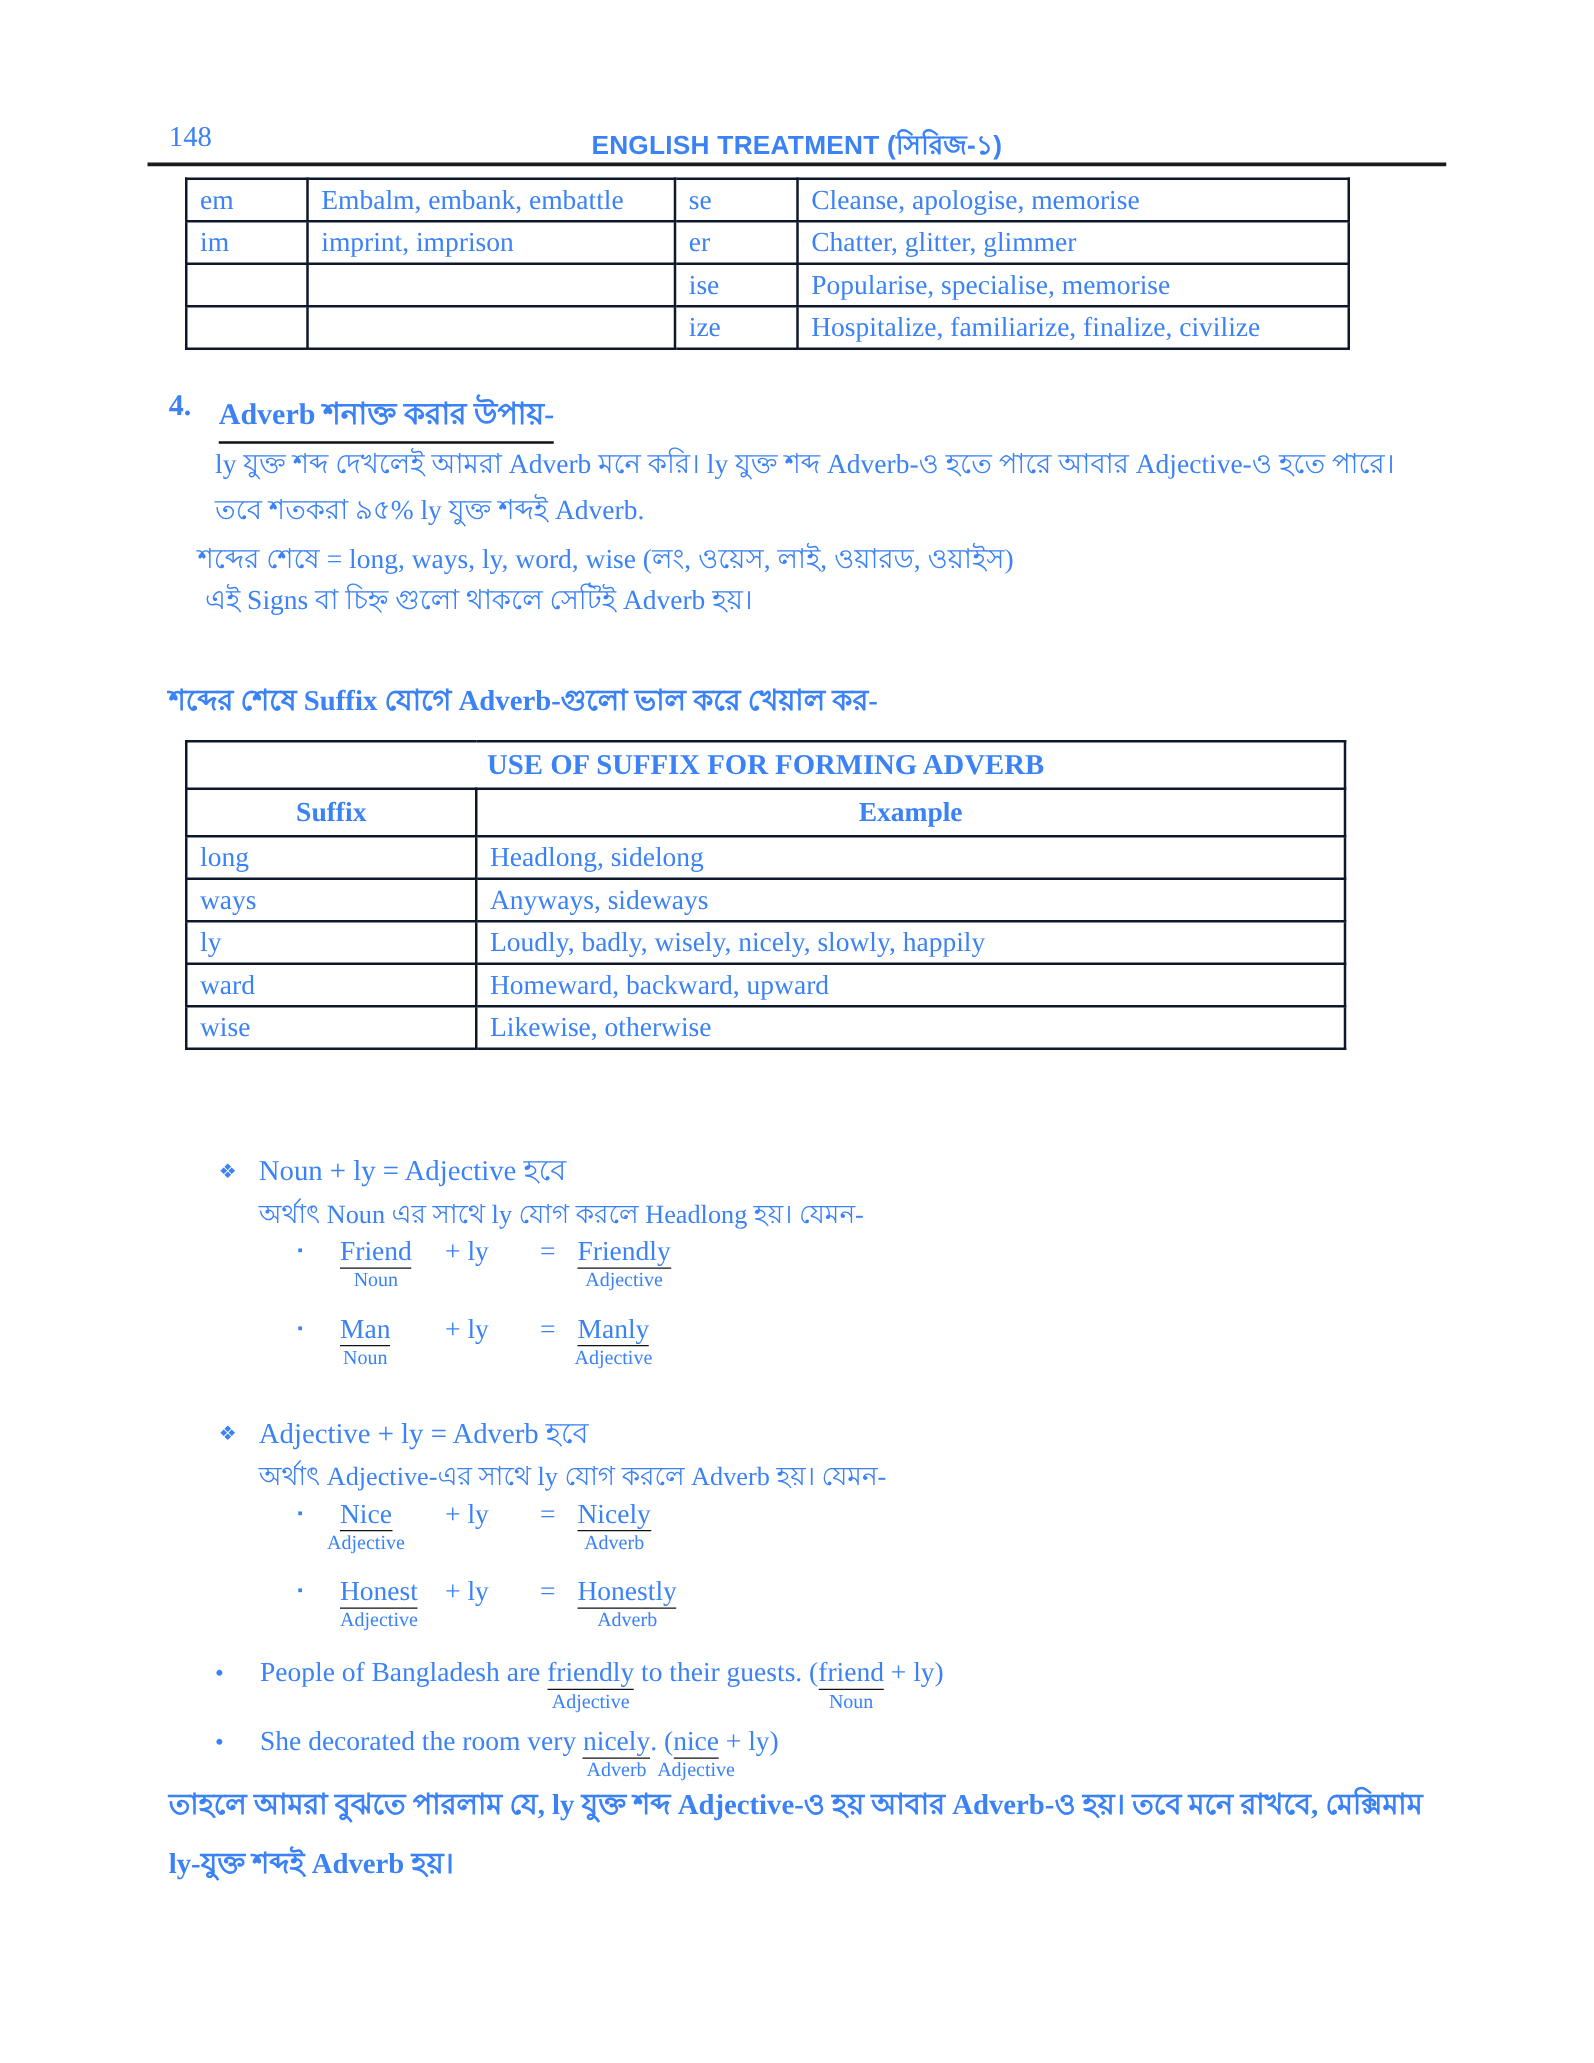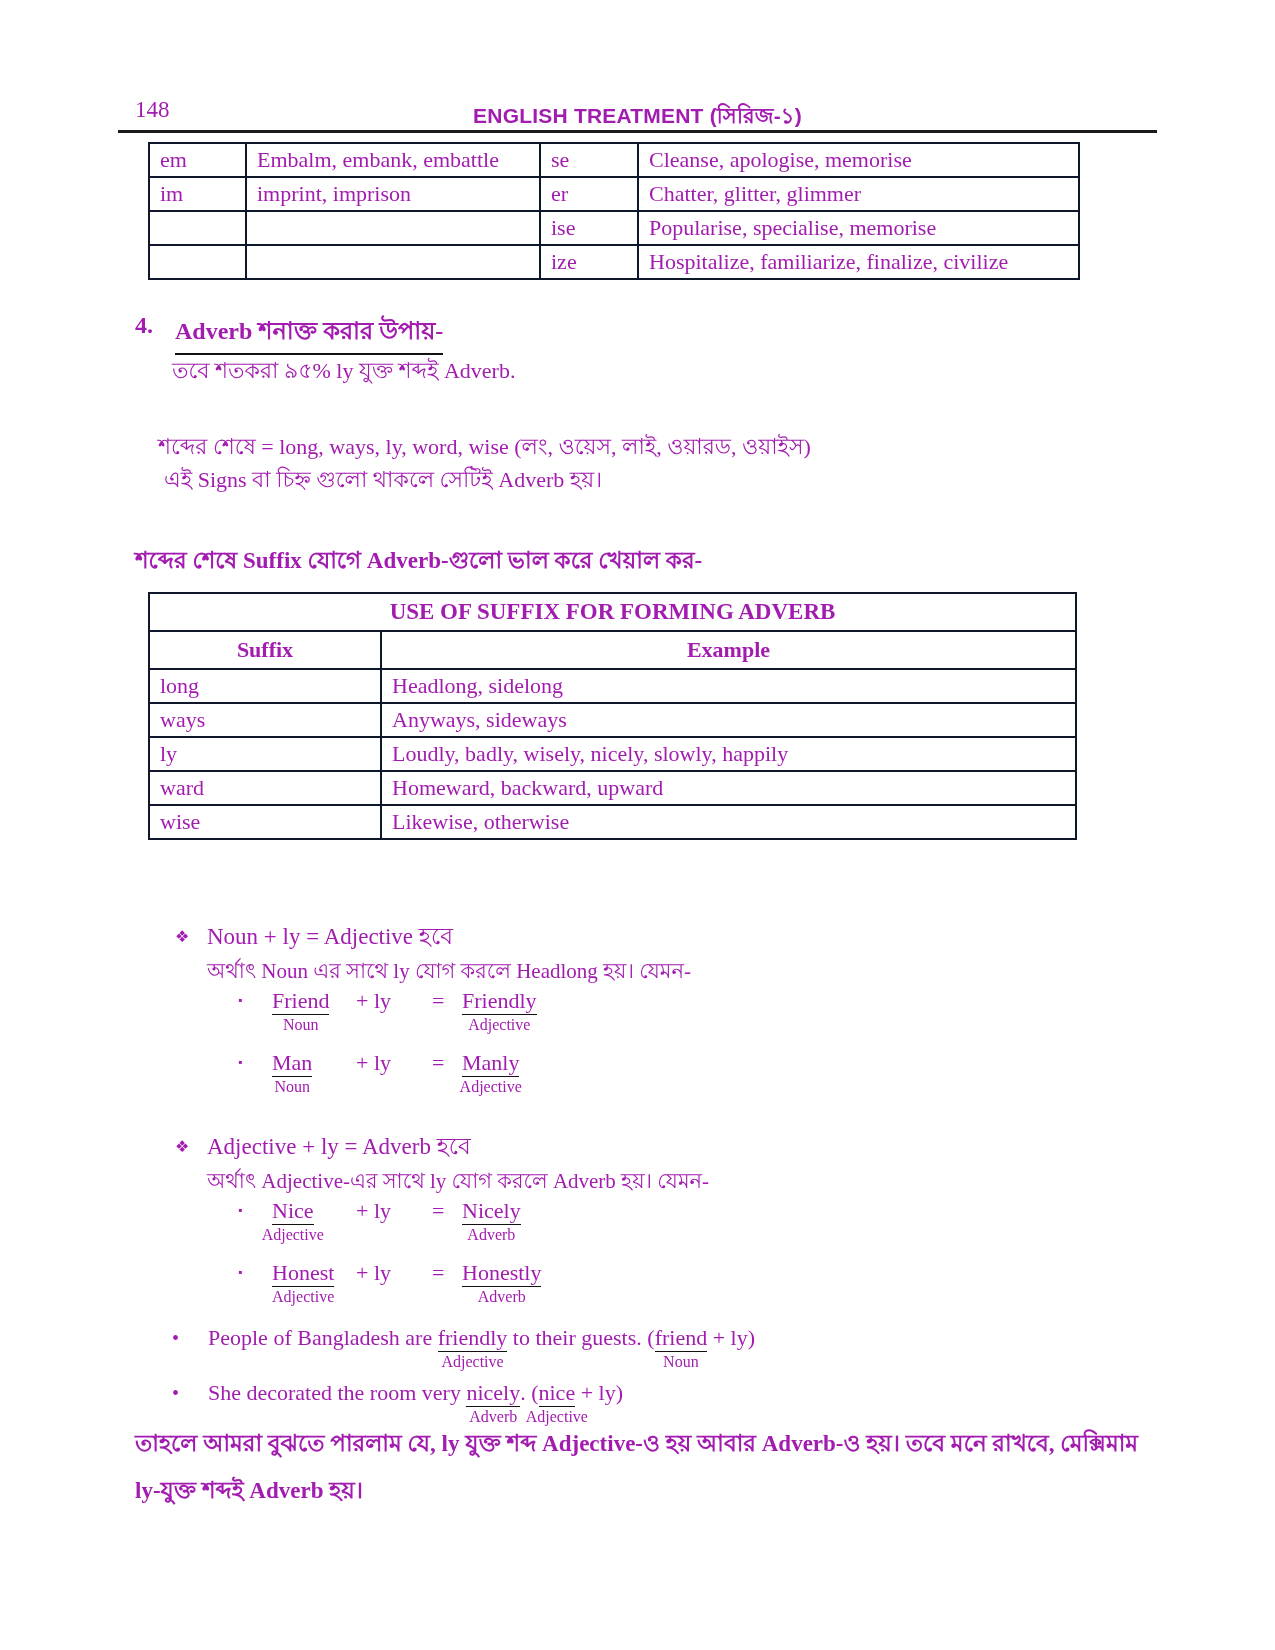--- a/index.html
+++ b/index.html
@@ -1,21 +1,21 @@
 <!DOCTYPE html>
 <html><head>
 <meta charset="utf-8">
 <style>
   * { margin:0; padding:0; box-sizing:border-box; }
   html,body { background:#ffffff; }
   #page {
     position:relative;
     width:1275px; height:1650px;
     background:#ffffff;
-    color:#a21caf;
+    color:#3b82f6;
     font-family:"Liberation Serif","DejaVu Serif",serif;
     font-size:22px;
     overflow:hidden;
   }
   .abs { position:absolute; }
 
   
   .page-num { font-size:23px; }
   .hdr-title {
     font-family:"Liberation Sans","DejaVu Sans",sans-serif;
@@ -108,20 +108,21 @@
     </tr>
   </tbody>
     </table>
 
   <div class="abs sec4" style="left:135px; top:312px;">
     <span>4.</span>
     <span class="u">Adverb শনাক্ত করার উপায়-</span>
   </div>
 
   <div class="abs" style="left:172px; top:352px;">
+    <div class="bodyline">ly যুক্ত শব্দ দেখলেই আমরা Adverb মনে করি। ly যুক্ত শব্দ Adverb-ও হতে পারে আবার Adjective-ও হতে পারে।</div>
     <div class="bodyline">তবে শতকরা ৯৫% ly যুক্ত শব্দই Adverb.</div>
   </div>
   <div class="abs bodyline" style="left:158px; top:428px;">শব্দের শেষে = long, ways, ly, word, wise (লং, ওয়েস, লাই, ওয়ারড, ওয়াইস)</div>
   <div class="abs bodyline" style="left:164px; top:461px;">এই Signs বা চিহ্ন গুলো থাকলে সেটিই Adverb হয়।</div>
 
   <div class="abs bold-intro" style="left:135px; top:542px;">শব্দের শেষে Suffix যোগে Adverb-গুলো ভাল করে খেয়াল কর-</div>
 
   <table class="abs" style="left:148px; top:592px; width:927px;">
     <colgroup>
         <col style="width:232px">

